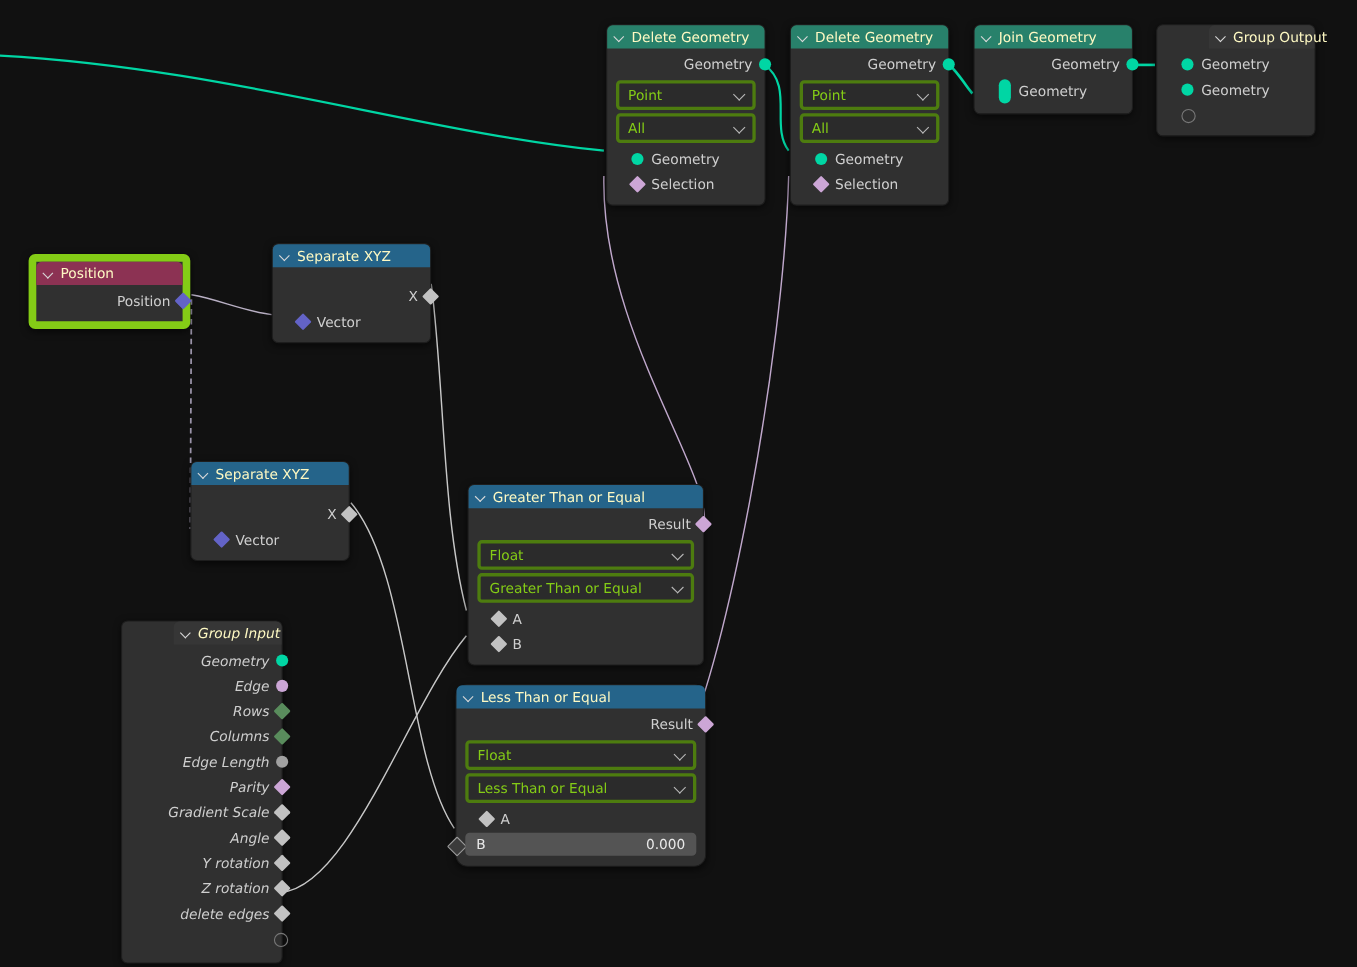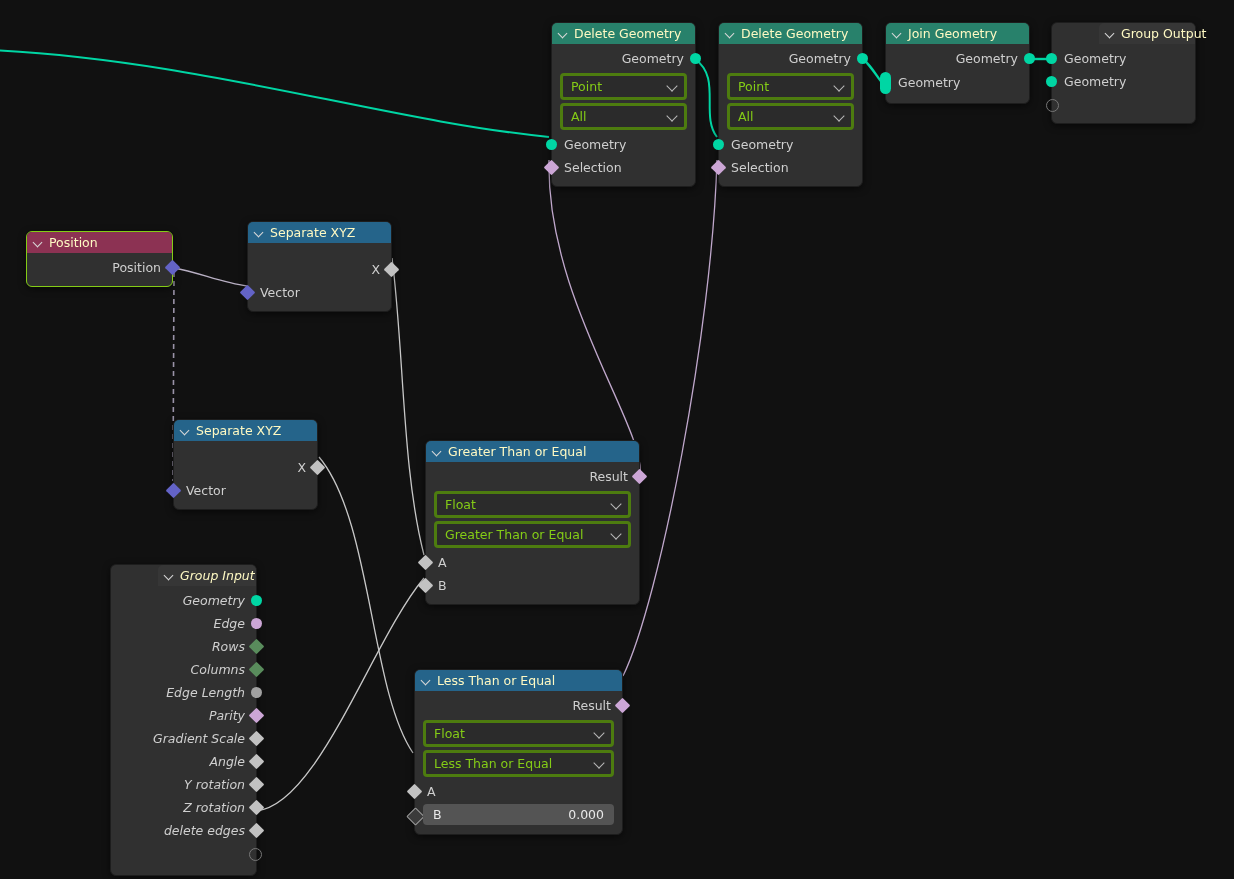--- a/index.html
+++ b/index.html
@@ -16,21 +16,21 @@
   
   .node{
     position:absolute;
     background:#303030;
     border:1px solid #1d1d1d;
     border-radius:6px;
     box-shadow:0 2px 7px rgba(0,0,0,.55);
     box-sizing:border-box;
     overflow:visible;
   }
-  .node.selected{border:1px solid #84cc16;}
+  .node.selected{border:7px solid #84cc16;}
   .node-header{
     height:21px;line-height:21px;
     border-radius:5px 5px 0 0;
     padding-left:7px;
     font-size:12.5px;color:#fef9c3;
     display:flex;align-items:center;gap:6px;
     white-space:nowrap;
     user-select:none;
   }
   .hdr-geometry{background:#28816b;}
@@ -39,21 +39,21 @@
   .hdr-converter{background:#25648a;}
   .chev{display:inline-block;width:9px;height:9px;position:relative;flex:none;}
   .chev:before{
     content:"";position:absolute;left:0;top:1px;
     width:6px;height:6px;border-right:1.6px solid #d9d9d9;border-bottom:1.6px solid #d9d9d9;
     transform:rotate(45deg);
   }
   .node-body{position:relative;padding:3px 0 7px 0;}
 
   
-  .row{position:relative;height:23px;line-height:23px;font-size:12.5px;color:#cfcfcf;}
+  .row{position:relative;height:23px;line-height:23px;font-size:12.5px;color:#cfcfcf;margin-left:28px;}
   .row.out{text-align:right;padding-right:11px;}
   .row.in{text-align:left;padding-left:12px;}
   .sock{
     position:absolute;width:11px;height:11px;top:50%;
     margin-top:-5.5px;
   }
   .sock.left{left:-6px;}
   .sock.right{right:-6px;}
   .circle{border-radius:50%;}
   .diamond{transform:rotate(45deg);border-radius:1px;}
@@ -294,21 +294,21 @@
         <span class="sock left diamond s-grey"></span>
         <span>A</span>
       </div>
       <div class="row in">
         <span class="sock left diamond s-grey"></span>
         <span>B</span>
       </div>
     </div>
   </div>
 
-  <div class="node" style="left:414px;top:669px;width:209px;">
+  <div class="node" style="left:414px;top:622px;width:228px;border-radius:11px;">
     <div class="node-header hdr-converter">
       <span class="chev"></span>
       <span>Less Than or Equal</span>
     </div>
     <div class="node-body">
       <div class="row out">
         <span>Result</span>
         <span class="sock right diamond s-bool"></span>
       </div>
       <div class="wrap">

